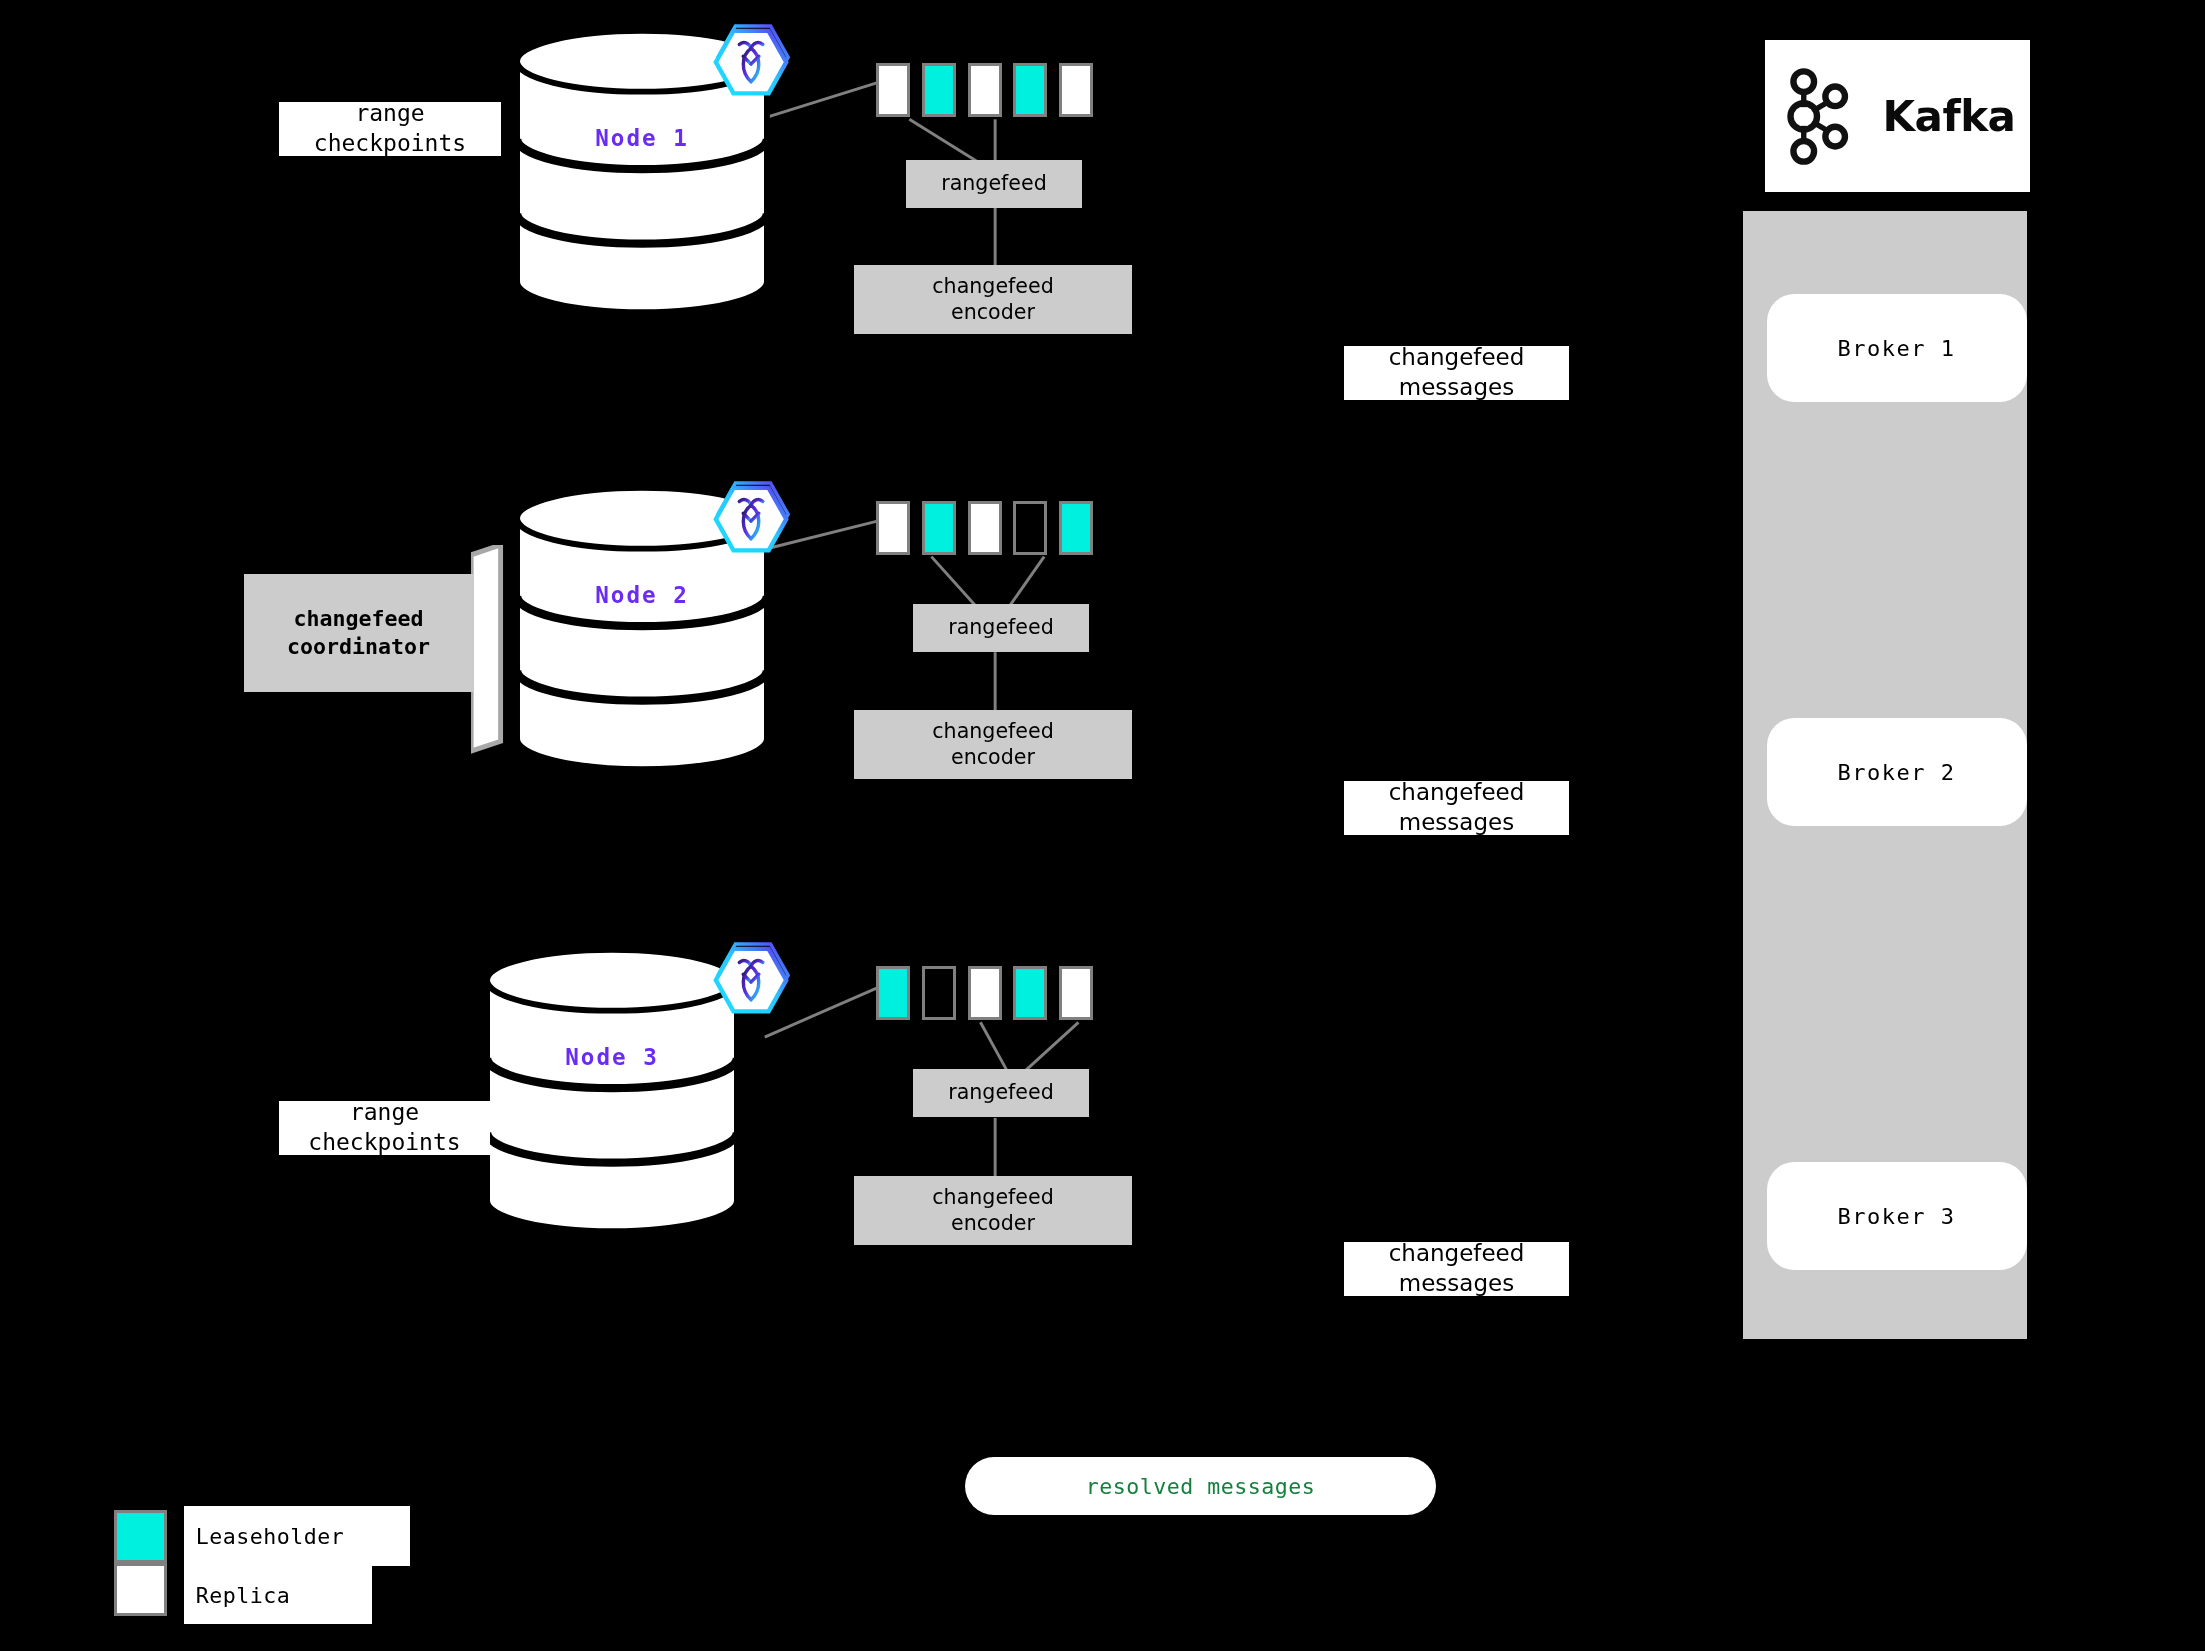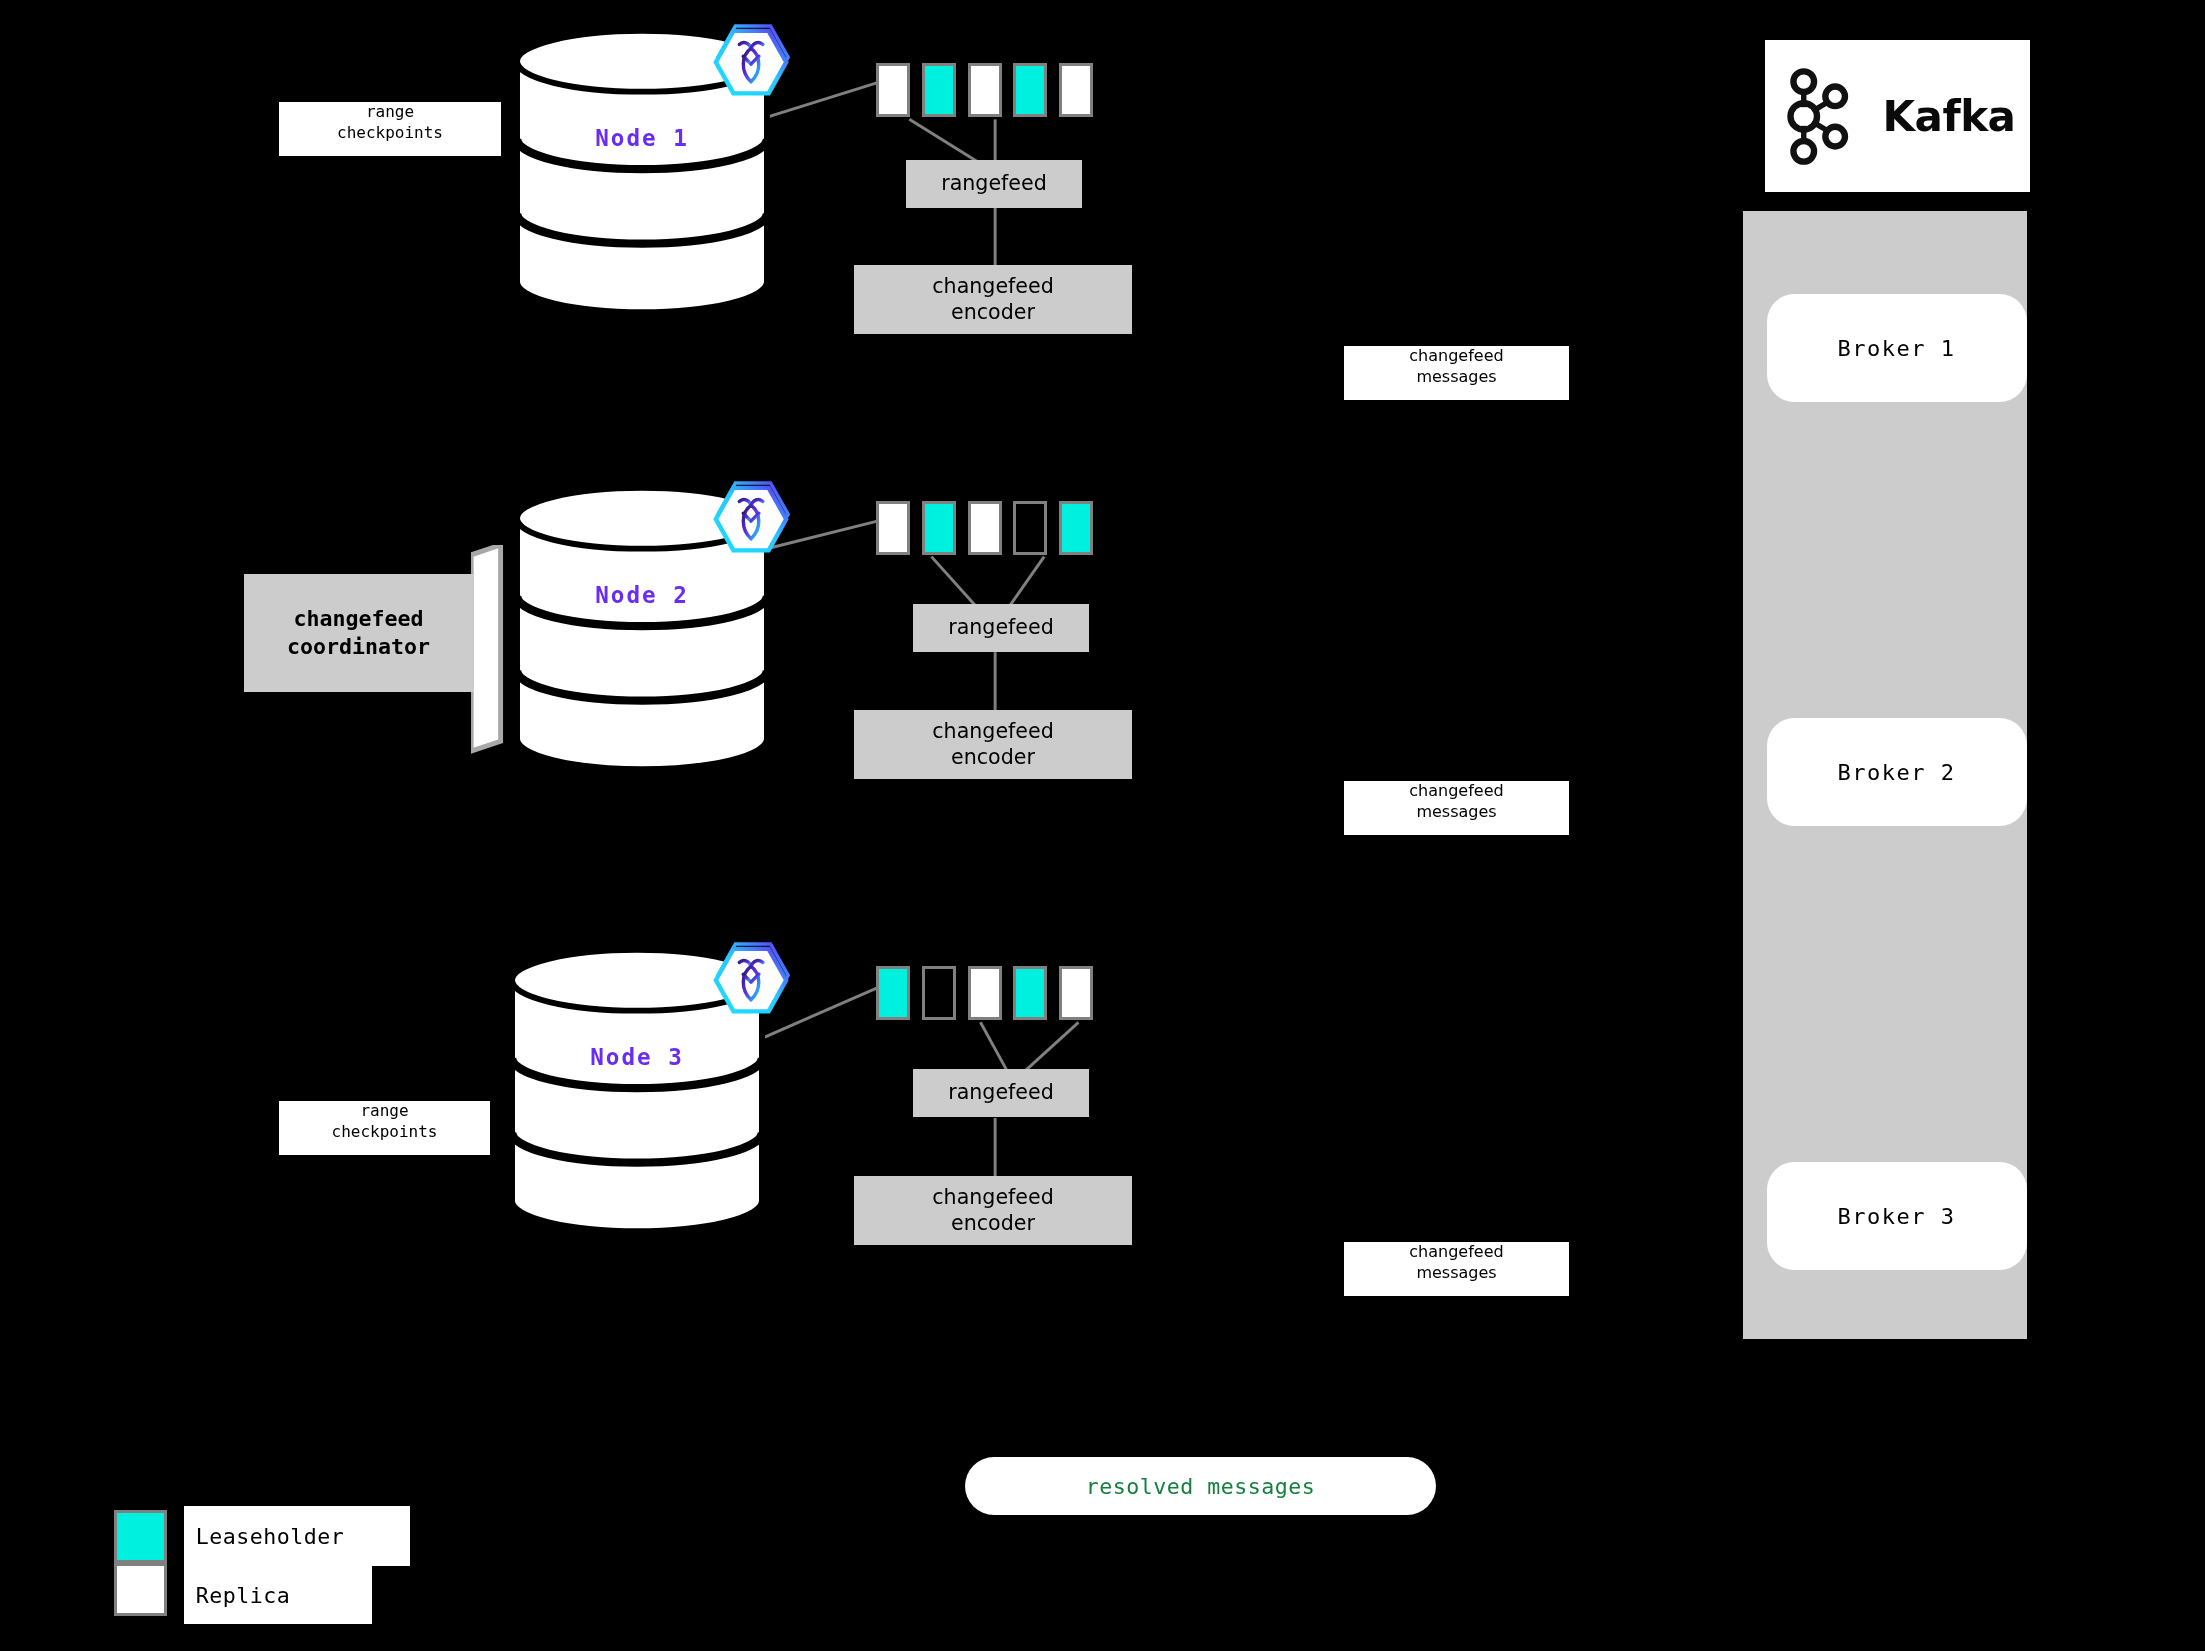--- a/index.html
+++ b/index.html
@@ -52,24 +52,24 @@
     line-height:1.22;
     box-sizing:border-box;
   }
 
   
   .whitebox{
     position:absolute;
     background:#ffffff;
     color:#000;
     font-family:"DejaVu Sans Mono", monospace;
-    font-size:16px;
+    font-size:23px;
     display:flex;
     align-items:center;
-    justify-content:flex-start;
+    justify-content:center;
     text-align:center;
     line-height:1.3;
     box-sizing:border-box;
   }
   .whitebox.sans{font-family:"DejaVu Sans", sans-serif;}
 
   
   .coord-box{
     position:absolute;
     background:#CCCCCC;
@@ -278,21 +278,21 @@
   <div class="greybox" style="left:854px;top:710px;width:278px;height:69px;flex-direction:column;">
     <span>changefeed</span>
     <span>encoder</span>
   </div>
 
   <div class="whitebox sans" style="left:1344px;top:781px;width:225px;height:54px;flex-direction:column;">
     <span>changefeed</span>
     <span>messages</span>
   </div>
 
-  <div class="cyl abs" style="left:507px;top:946px;">
+  <div class="cyl abs" style="left:482px;top:946px;">
     <svg width="260" height="294" viewBox="0 0 530 600">
       <path d="M10,70 a255,62 0 1,1 510,0 L520,520 a255,62 0 1,1 -510,0 Z" fill="#ffffff" stroke="#000" stroke-width="12"></path>
       <ellipse cx="265" cy="70" rx="255" ry="62" fill="#ffffff" stroke="#000" stroke-width="12"></ellipse>
       <path d="M10,228 a255,62 0 0,0 510,0" fill="none" stroke="#000" stroke-width="17"></path>
       <path d="M10,380 a255,62 0 0,0 510,0" fill="none" stroke="#000" stroke-width="17"></path>
     </svg>
     <div class="node-label" style="top:98px;">Node 3</div>
   </div>
 
   <div class="abs" style="left:709px;top:937px;">

